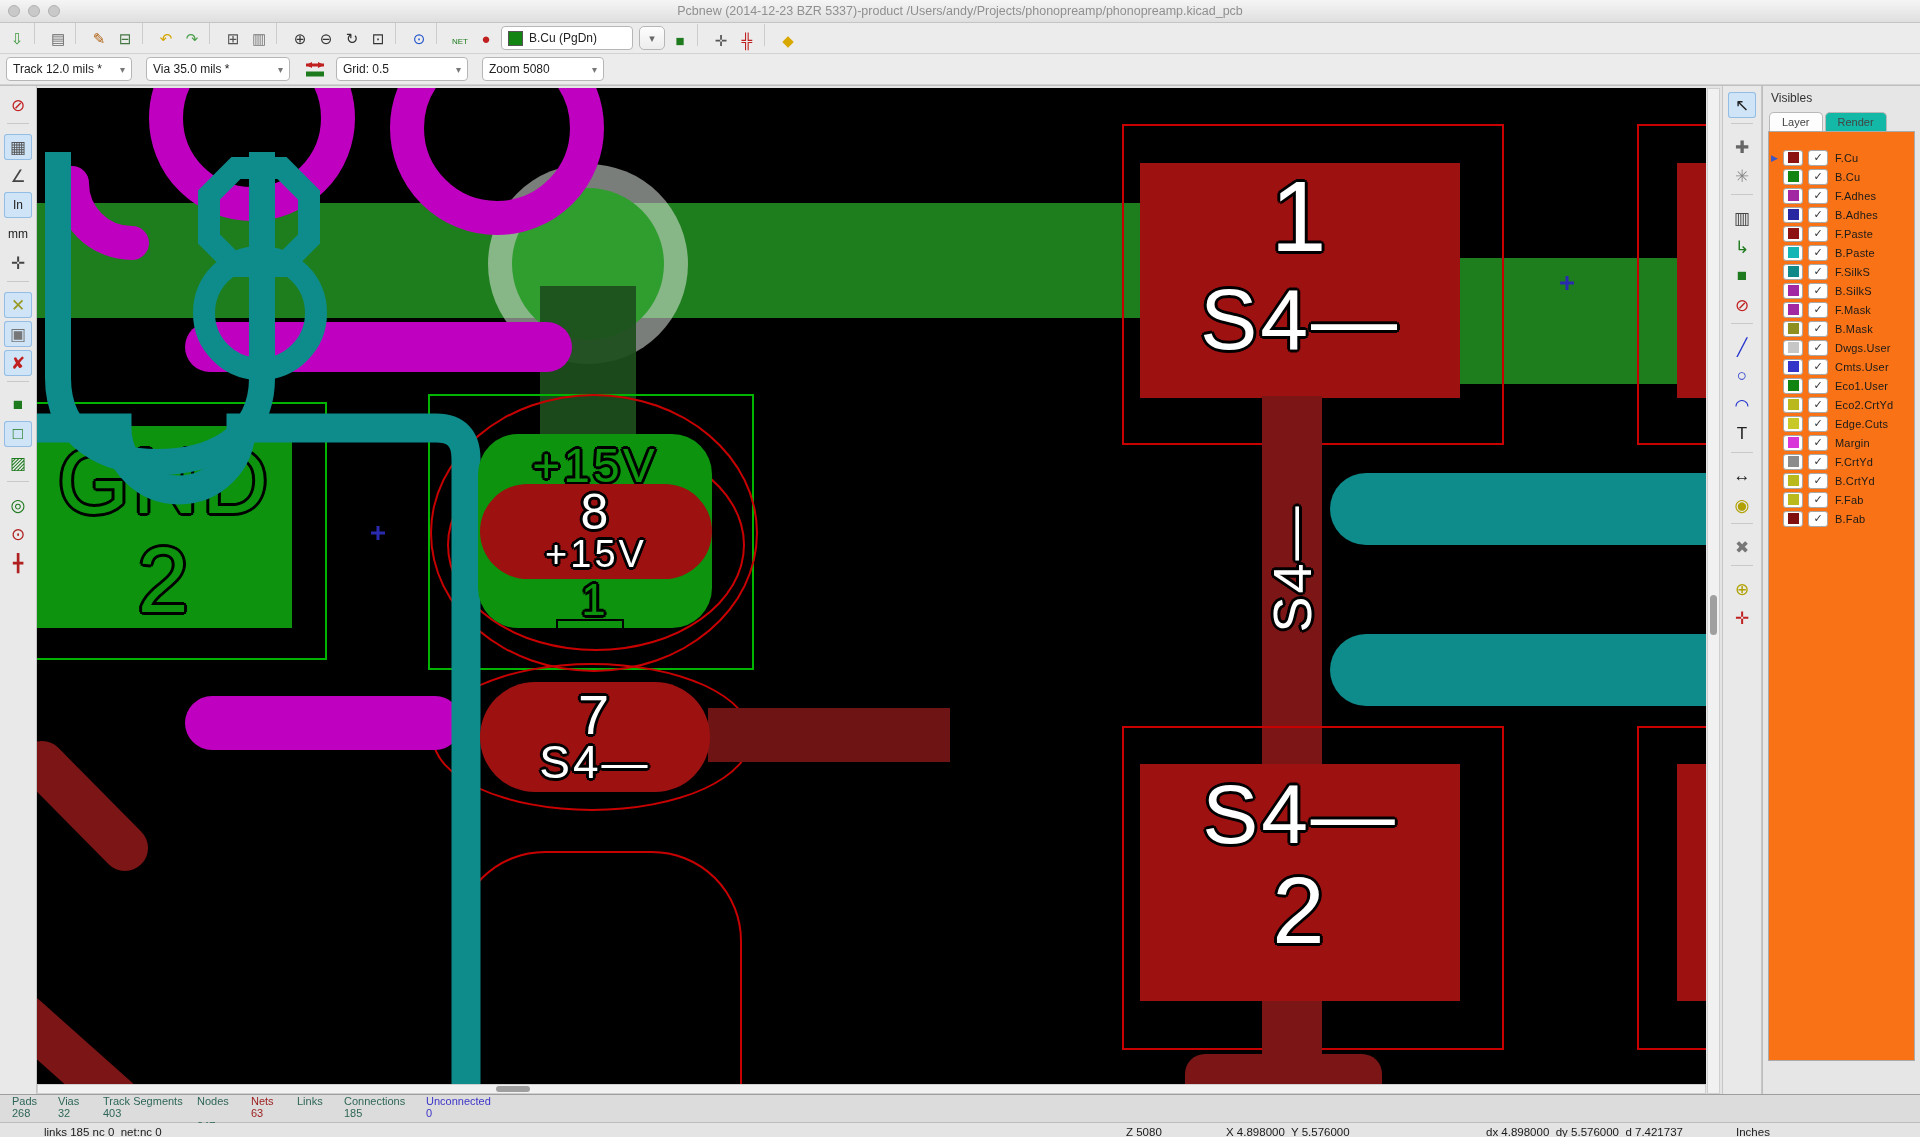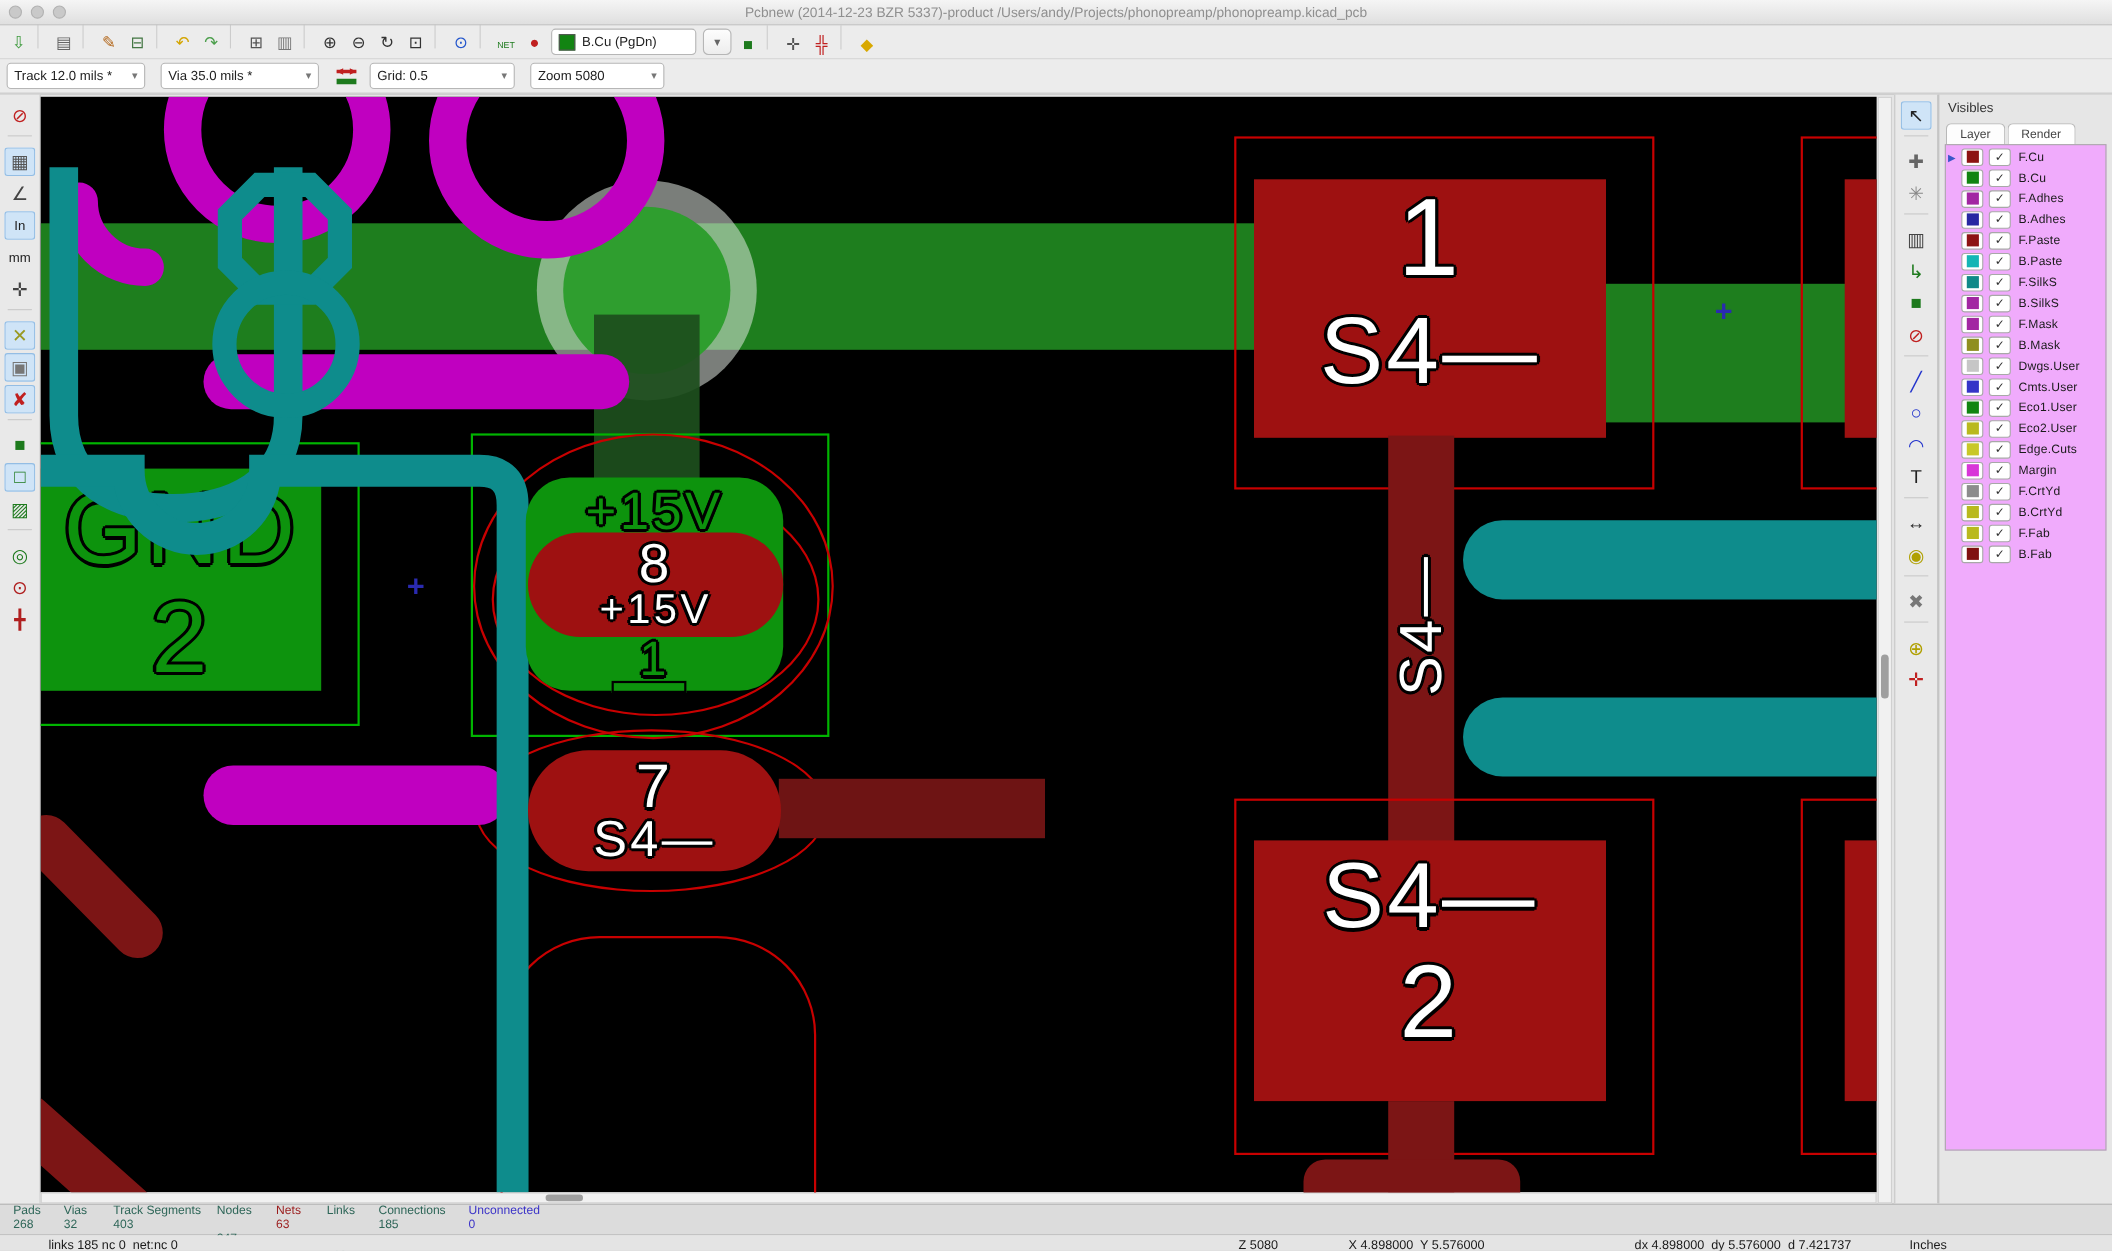--- a/index.html
+++ b/index.html
@@ -43,23 +43,23 @@
   
   .hscroll{position:absolute;left:37px;top:998px;width:1669px;height:10px;background:#f1f1f1;border:1px solid #d0d0d0;box-sizing:border-box;}
   .hthumb{position:absolute;left:458px;top:1px;width:34px;height:6px;border-radius:3px;background:#9f9f9f;}
   .vscroll{position:absolute;left:1707px;top:2px;width:13px;height:1006px;background:#f1f1f1;border:1px solid #d0d0d0;box-sizing:border-box;}
   .vthumb{position:absolute;left:2px;top:506px;width:7px;height:40px;border-radius:4px;background:#9f9f9f;}
   
   .panel{position:absolute;left:1762px;top:0;width:158px;bottom:0;background:#e6e6e6;border-left:1px solid #bdbdbd;box-sizing:border-box;}
   .panel h3{margin:0;padding:5px 8px 3px;font-size:12px;font-weight:400;color:#333;}
   .tabs{display:flex;padding:4px 6px 0;gap:2px;}
   .tab{font-size:11px;color:#444;padding:3px 12px;border:1px solid #b8b8b8;border-bottom:none;
-    border-radius:5px 5px 0 0;background:#ffffff;}
+    border-radius:5px 5px 0 0;background:#14b8a6;}
   .tab.active{background:#fdfdfd;}
-  .layerlist{margin:0 5px;border:1px solid #aaa;background:#f0abfc;height:912px;overflow:hidden;padding-top:1px;}
+  .layerlist{margin:0 5px;border:1px solid #aaa;background:#f97316;height:912px;overflow:hidden;padding-top:16px;}
   .lrow{display:flex;align-items:center;height:19px;padding-left:2px;}
   .larrow{width:12px;font-size:9px;color:#3a56c8;visibility:hidden;}
   .larrow.show{visibility:visible;}
   .larrow.show::after{content:"▶";}
   .lswatch{width:20px;height:16px;background:#fff;border:1px solid #a8a8a8;border-radius:3px;
     display:inline-flex;align-items:center;justify-content:center;margin-right:5px;box-sizing:border-box;}
   .lswatch i{display:block;width:11px;height:11px;}
   .lcheck{width:20px;height:16px;background:#fff;border:1px solid #a8a8a8;border-radius:3px;
     display:inline-flex;align-items:center;justify-content:center;font-size:11px;color:#333;margin-right:7px;box-sizing:border-box;}
   .lcheck.checked::after{content:"✓";}
@@ -373,21 +373,21 @@
           <span class="lcheck checked"></span>
           <span class="llabel">Eco1.User</span>
         </div>
 
         <div class="lrow">
           <span class="larrow"></span>
           <span class="lswatch">
             <i style="background: rgb(185, 185, 30);"></i>
           </span>
           <span class="lcheck checked"></span>
-          <span class="llabel">Eco2.User</span>
+          <span class="llabel">Eco2.CrtYd</span>
         </div>
 
         <div class="lrow">
           <span class="larrow"></span>
           <span class="lswatch">
             <i style="background: rgb(200, 200, 40);"></i>
           </span>
           <span class="lcheck checked"></span>
           <span class="llabel">Edge.Cuts</span>
         </div>

